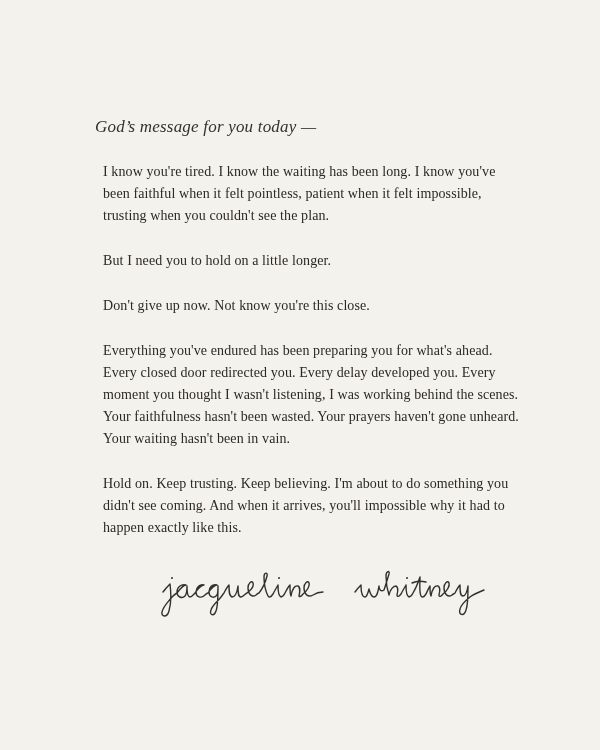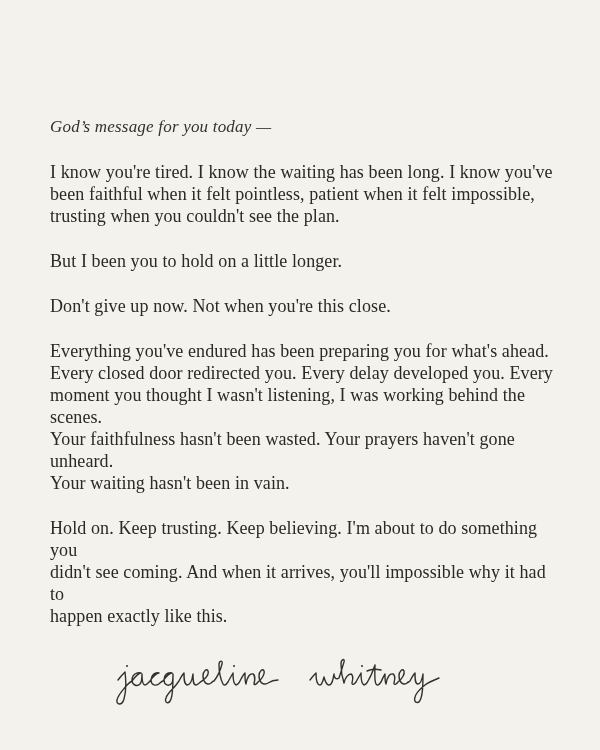--- a/index.html
+++ b/index.html
@@ -10,36 +10,36 @@
     width: 600px;
     height: 750px;
     background: #f4f2ec;
     overflow: hidden;
     font-family: "Liberation Serif", "DejaVu Serif", serif;
   }
   .page {
     box-sizing: border-box;
     width: 600px;
     height: 750px;
-    padding: 116px 40px 0 50px;
+    padding: 116px 40px 0 95px;
     background: #f4f2ec;
     color: #2b2925;
   }
   .heading {
     font-style: italic;
     font-size: 17px;
     line-height: 22px;
     margin: 0 0 23px 0;
     color: #34322d;
     letter-spacing: 0.2px;
   }
   .para {
-    font-size: 18px;
+    font-size: 14px;
     line-height: 22px;
-    margin: 0 0 23px 0;
+    margin: 0 0 23px 8px;
     white-space: pre-line;
     letter-spacing: 0.1px;
   }
   .signature-wrap {
     margin: -10px 0 0 64px;
   }
   .signature-svg {
     display: block;
   }
   .sig-stroke {
@@ -64,22 +64,22 @@
 </head>
 <body>
 
 <div class="page">
 
   <p class="heading">God’s message for you today —</p>
 
   <p class="para">I know you're tired. I know the waiting has been long. I know you've
 been faithful when it felt pointless, patient when it felt impossible,
 trusting when you couldn't see the plan.</p>
-  <p class="para">But I been you to hold on a little longer.</p>
-  <p class="para">Don't give up now. Not when you're this close.</p>
+  <p class="para">But I need you to hold on a little longer.</p>
+  <p class="para">Don't give up now. Not know you're this close.</p>
   <p class="para">Everything you've endured has been preparing you for what's ahead.
 Every closed door redirected you. Every delay developed you. Every
 moment you thought I wasn't listening, I was working behind the scenes.
 Your faithfulness hasn't been wasted. Your prayers haven't gone unheard.
 Your waiting hasn't been in vain.</p>
   <p class="para">Hold on. Keep trusting. Keep believing. I'm about to do something you
 didn't see coming. And when it arrives, you'll impossible why it had to
 happen exactly like this.</p>
 
   <div class="signature-wrap">

